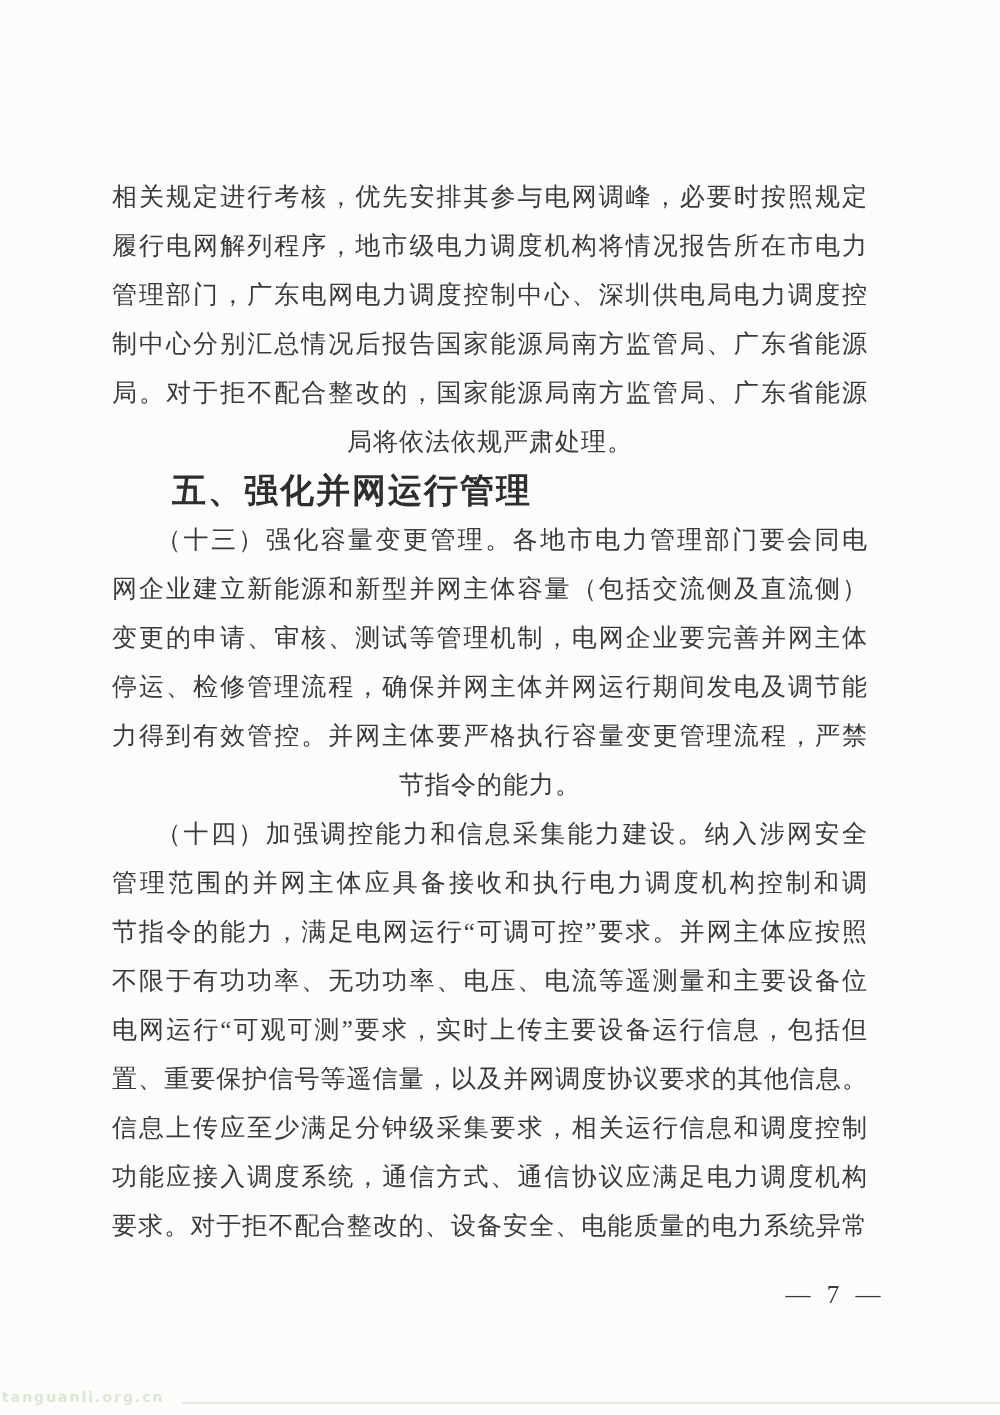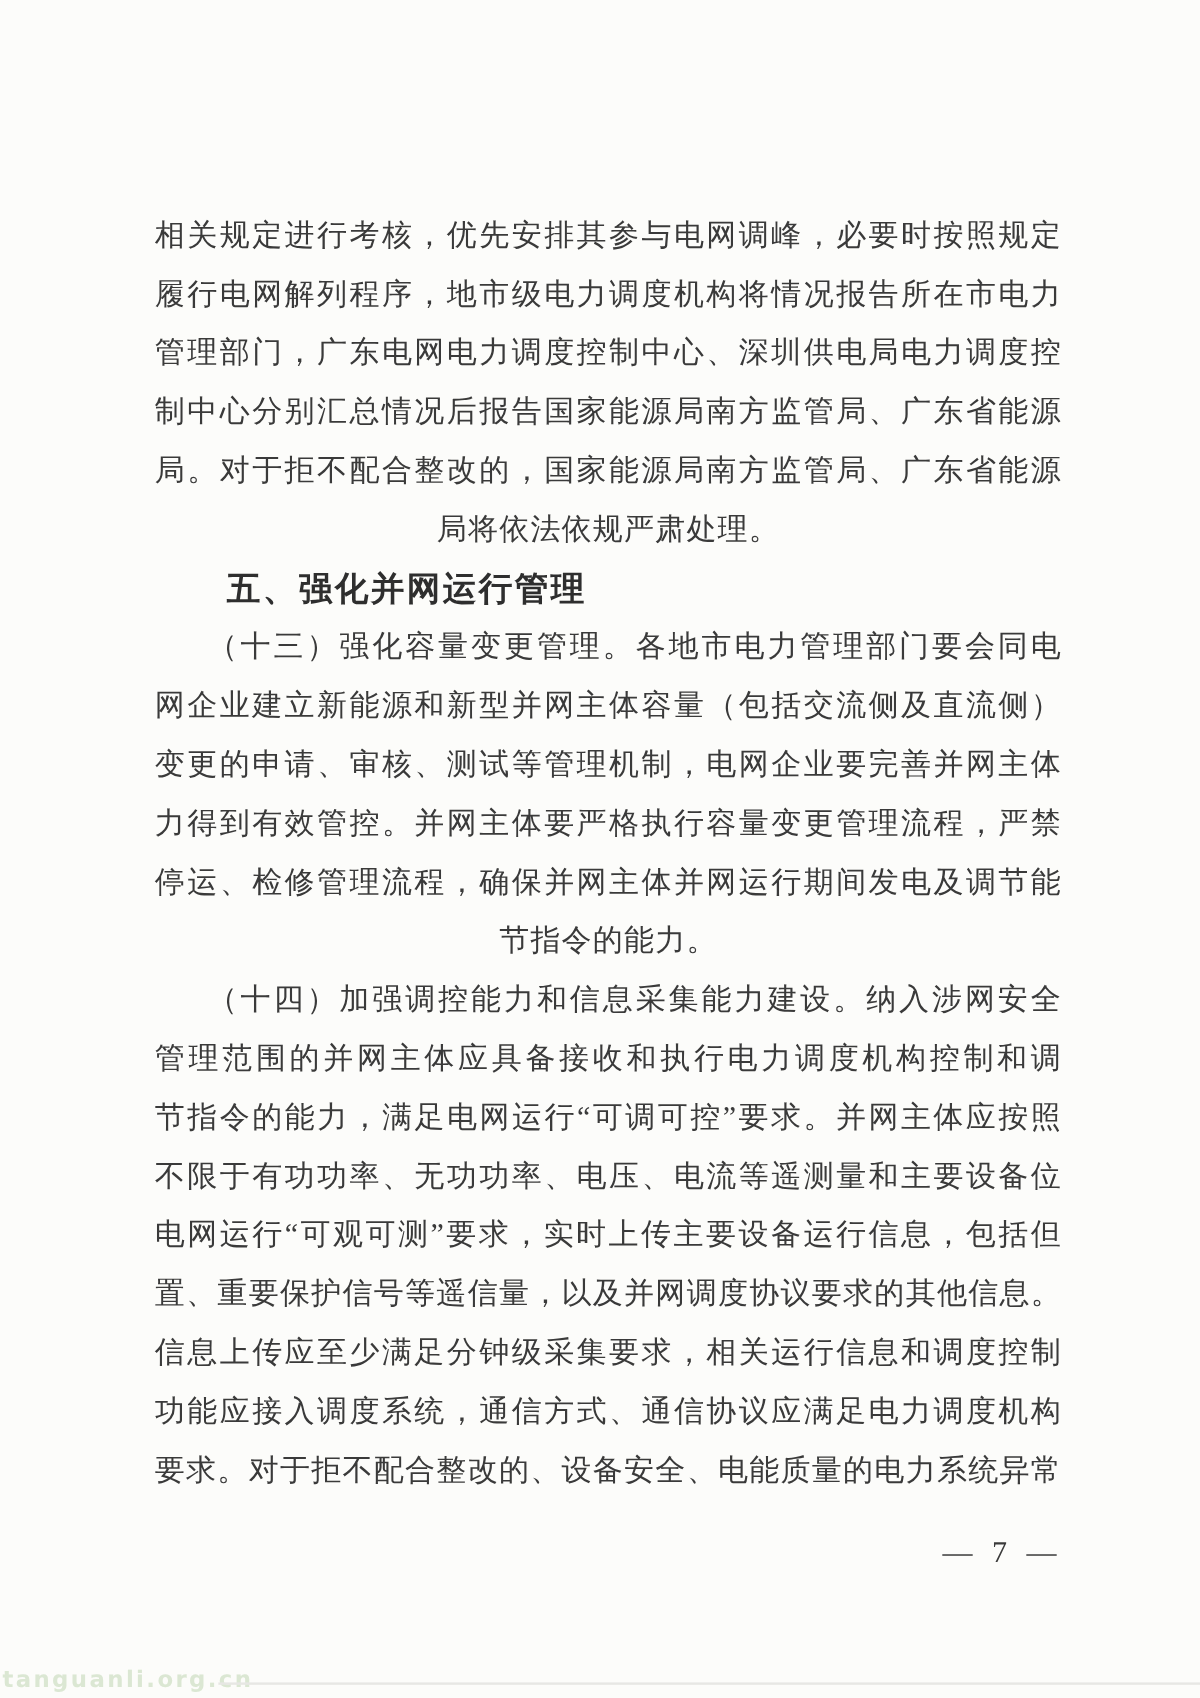--- a/index.html
+++ b/index.html
@@ -9,21 +9,21 @@
     width: 1000px;
     height: 1415px;
     background: var(--paper, #fcfcfa);
     font-family: "Liberation Serif", "DejaVu Serif", serif;
     color: var(--ink, #3a3a3a);
     overflow: hidden;
   }
 
   .text-block {
     position: absolute;
-    left: 129px;
+    left: 112px;
     top: 172px;
     width: 756px;
   }
 
   .line {
     margin: 0;
     height: 49px;
     line-height: 49px;
     font-size: 25px;
     letter-spacing: 1px;
@@ -42,21 +42,21 @@
   }
 
   
   .indent { text-indent: 44px; }
 
   .heading {
     margin: 0;
     height: 49px;
     line-height: 49px;
     padding-left: 60px;
-    font-size: 28px;
+    font-size: 34px;
     font-weight: 700;
     font-family: "DejaVu Sans", "Liberation Sans", sans-serif;
     color: var(--heading_ink, #2e2e2e);
     letter-spacing: 2px;
   }
 
   .page-number {
     position: absolute;
     top: 1281px;
     left: 768px;
@@ -66,21 +66,21 @@
     letter-spacing: 5px;
     color: var(--ink, #3a3a3a);
   }
 
   .watermark {
     position: absolute;
     left: 2px;
     top: 1389px;
     font-family: "DejaVu Sans", "Liberation Sans", sans-serif;
     font-weight: 700;
-    font-size: 19px;
+    font-size: 14px;
     letter-spacing: 2px;
     color: var(--watermark_green, #dbe7d3);
   }
 
   .bottom-scan-line {
     position: absolute;
     left: 182px;
     top: 1402px;
     width: 818px;
     height: 2px;
@@ -99,22 +99,22 @@
     <p class="line fill">管理部门，广东电网电力调度控制中心、深圳供电局电力调度控</p>
     <p class="line fill">制中心分别汇总情况后报告国家能源局南方监管局、广东省能源</p>
     <p class="line fill">局。对于拒不配合整改的，国家能源局南方监管局、广东省能源</p>
     <p class="line end">局将依法依规严肃处理。</p>
 
     <h2 class="heading">五、强化并网运行管理</h2>
 
     <p class="line fill indent">（十三）强化容量变更管理。各地市电力管理部门要会同电</p>
     <p class="line fill">网企业建立新能源和新型并网主体容量（包括交流侧及直流侧）</p>
     <p class="line fill">变更的申请、审核、测试等管理机制，电网企业要完善并网主体</p>
+    <p class="line fill">停运、检修管理流程，确保并网主体并网运行期间发电及调节能</p>
     <p class="line fill">力得到有效管控。并网主体要严格执行容量变更管理流程，严禁</p>
-    <p class="line fill">停运、检修管理流程，确保并网主体并网运行期间发电及调节能</p>
     <p class="line end">节指令的能力。</p>
 
     <p class="line fill indent">（十四）加强调控能力和信息采集能力建设。纳入涉网安全</p>
     <p class="line fill">管理范围的并网主体应具备接收和执行电力调度机构控制和调</p>
     <p class="line fill">节指令的能力，满足电网运行“可调可控”要求。并网主体应按照</p>
     <p class="line fill">不限于有功功率、无功功率、电压、电流等遥测量和主要设备位</p>
     <p class="line fill">电网运行“可观可测”要求，实时上传主要设备运行信息，包括但</p>
     <p class="line fill">置、重要保护信号等遥信量，以及并网调度协议要求的其他信息。</p>
     <p class="line fill">信息上传应至少满足分钟级采集要求，相关运行信息和调度控制</p>
     <p class="line fill">功能应接入调度系统，通信方式、通信协议应满足电力调度机构</p>

